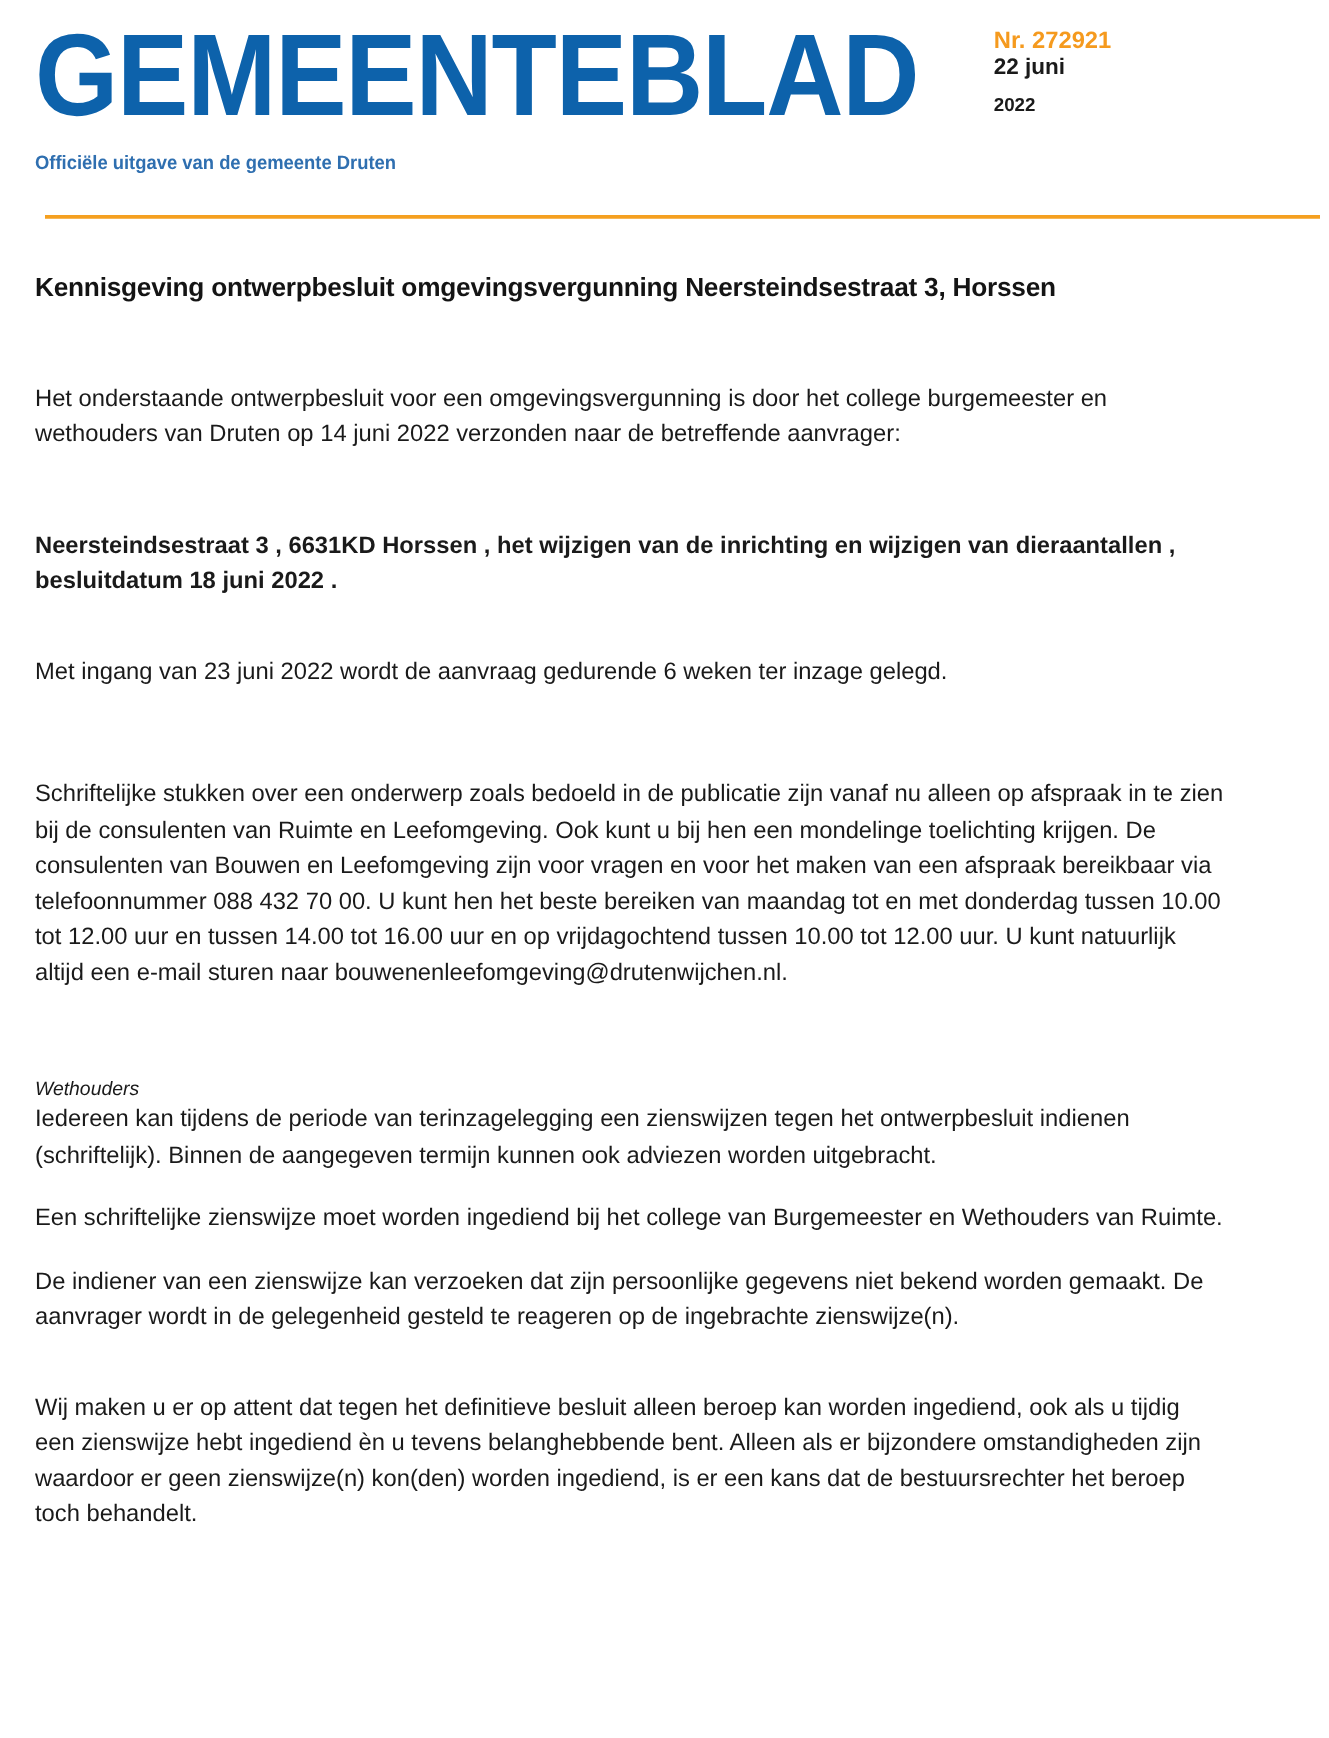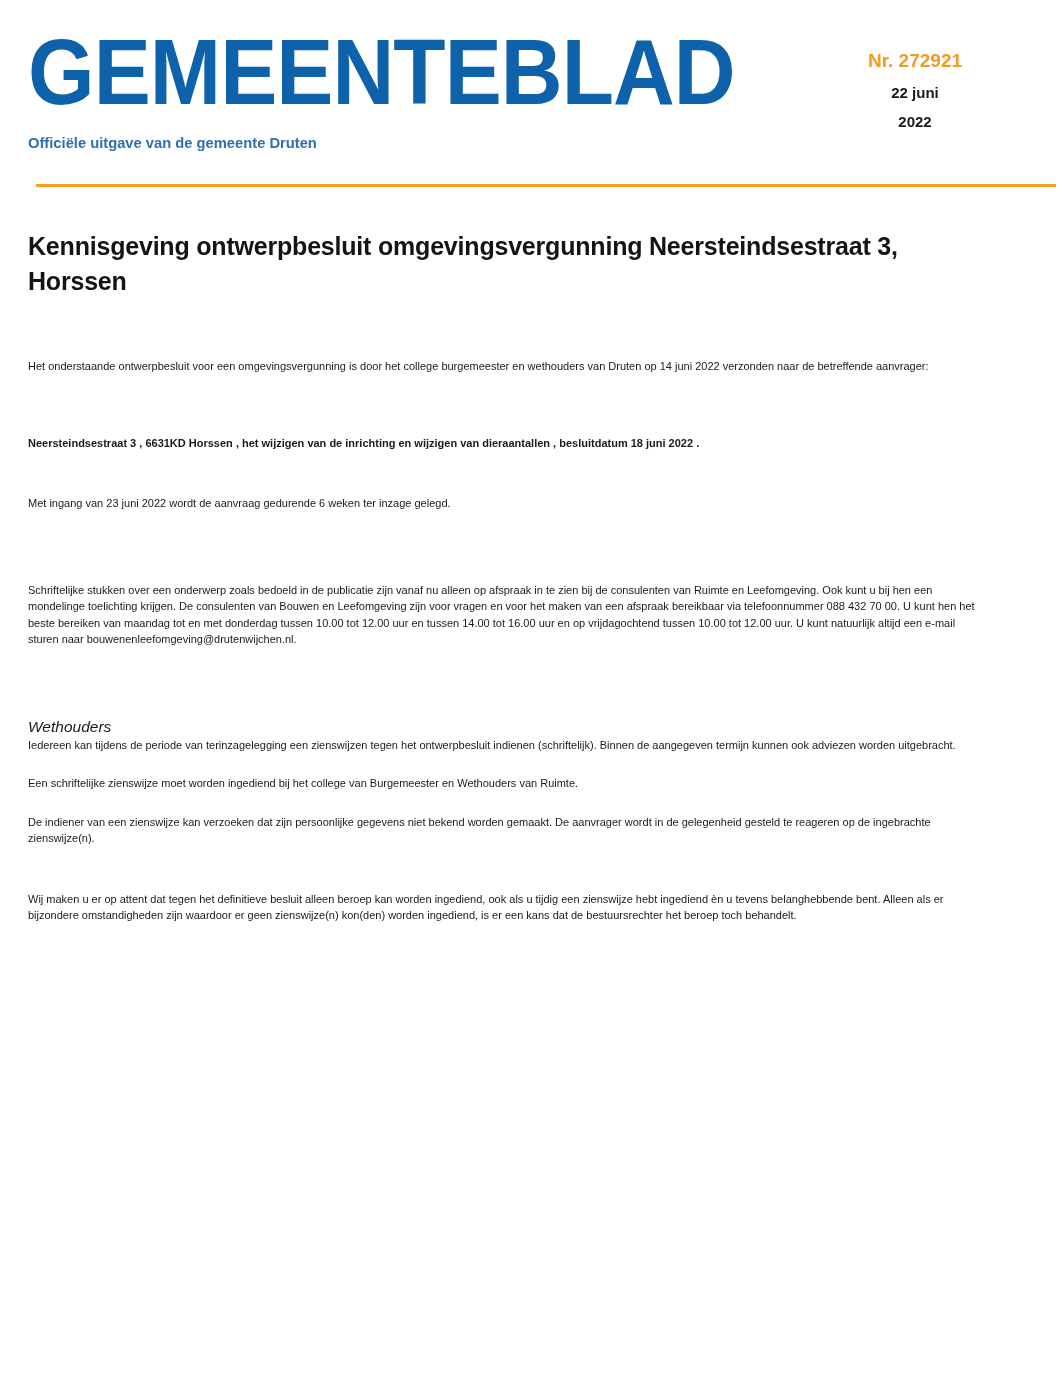--- a/index.html
+++ b/index.html
@@ -12,21 +12,21 @@
     background: #ffffff;
     font-family: "Liberation Sans", sans-serif;
     color: #1a1a1a;
     overflow: hidden;
   }
 
   .page {
     box-sizing: border-box;
     width: 1063px;
     height: 1390px;
-    padding: 12px 28px;
+    padding: 0 28px;
     position: relative;
   }
 
   
   .masthead {
     position: relative;
     padding-top: 8px;
     height: 150px;
   }
   .masthead-title {
@@ -48,38 +48,37 @@
     color: #2f6fb0;
     margin: 0;
     padding-top: 15px;
     transform: scaleX(0.95);
     transform-origin: left top;
     white-space: nowrap;
   }
 
   .issue-block {
     position: absolute;
-    top: 38px;
+    top: 22px;
     right: 0;
-    text-align: center;
+    text-align: left;
     width: 240px;
   }
   .issue-number {
     font-size: 19px;
     font-weight: bold;
     color: #f59a1e;
     line-height: 1.15;
     white-space: nowrap;
   }
   .issue-date {
-    font-size: 15px;
+    font-size: 18px;
     font-weight: bold;
     color: #1a1a1a;
     line-height: 1.1;
-    margin-top: 13px;
     white-space: nowrap;
   }
   .issue-year {
     font-size: 15px;
     font-weight: bold;
     color: #1a1a1a;
     line-height: 1.1;
     margin-top: 13px;
     white-space: nowrap;
   }
@@ -91,31 +90,31 @@
     width: 1020px;
   }
 
   
   .content {
     padding: 0 0 0 0;
     margin-top: 42px;
   }
 
   .doc-title {
-    font-size: 25px;
+    font-size: 21px;
     font-weight: bold;
     line-height: 1.38;
     color: #141414;
     margin: 0 0 0 0;
     max-width: 940px;
     letter-spacing: -0.2px;
   }
 
   p.body-text {
-    font-size: 11px;
+    font-size: 19px;
     line-height: 1.5;
     color: #1a1a1a;
     margin: 0;
     max-width: 952px;
   }
 
   p.body-text.bold {
     font-weight: bold;
   }
 

